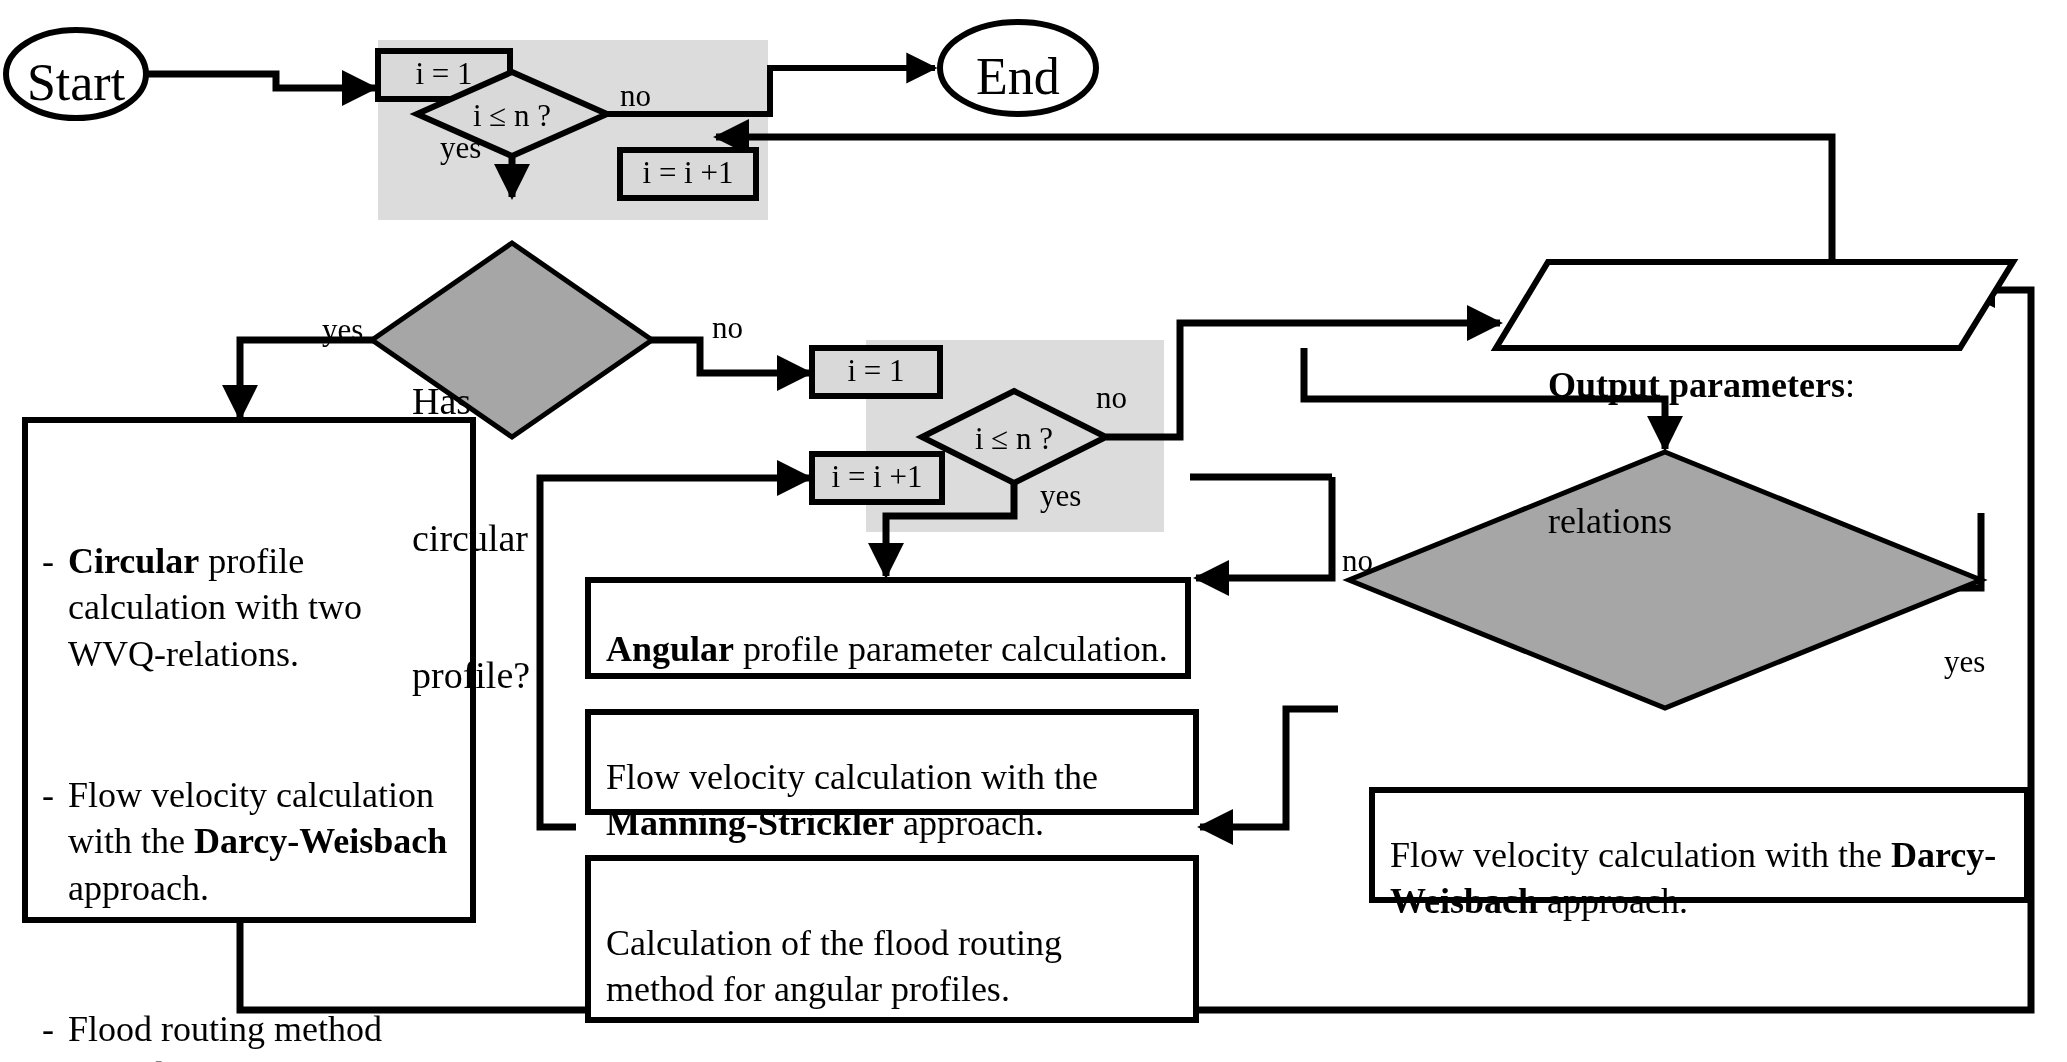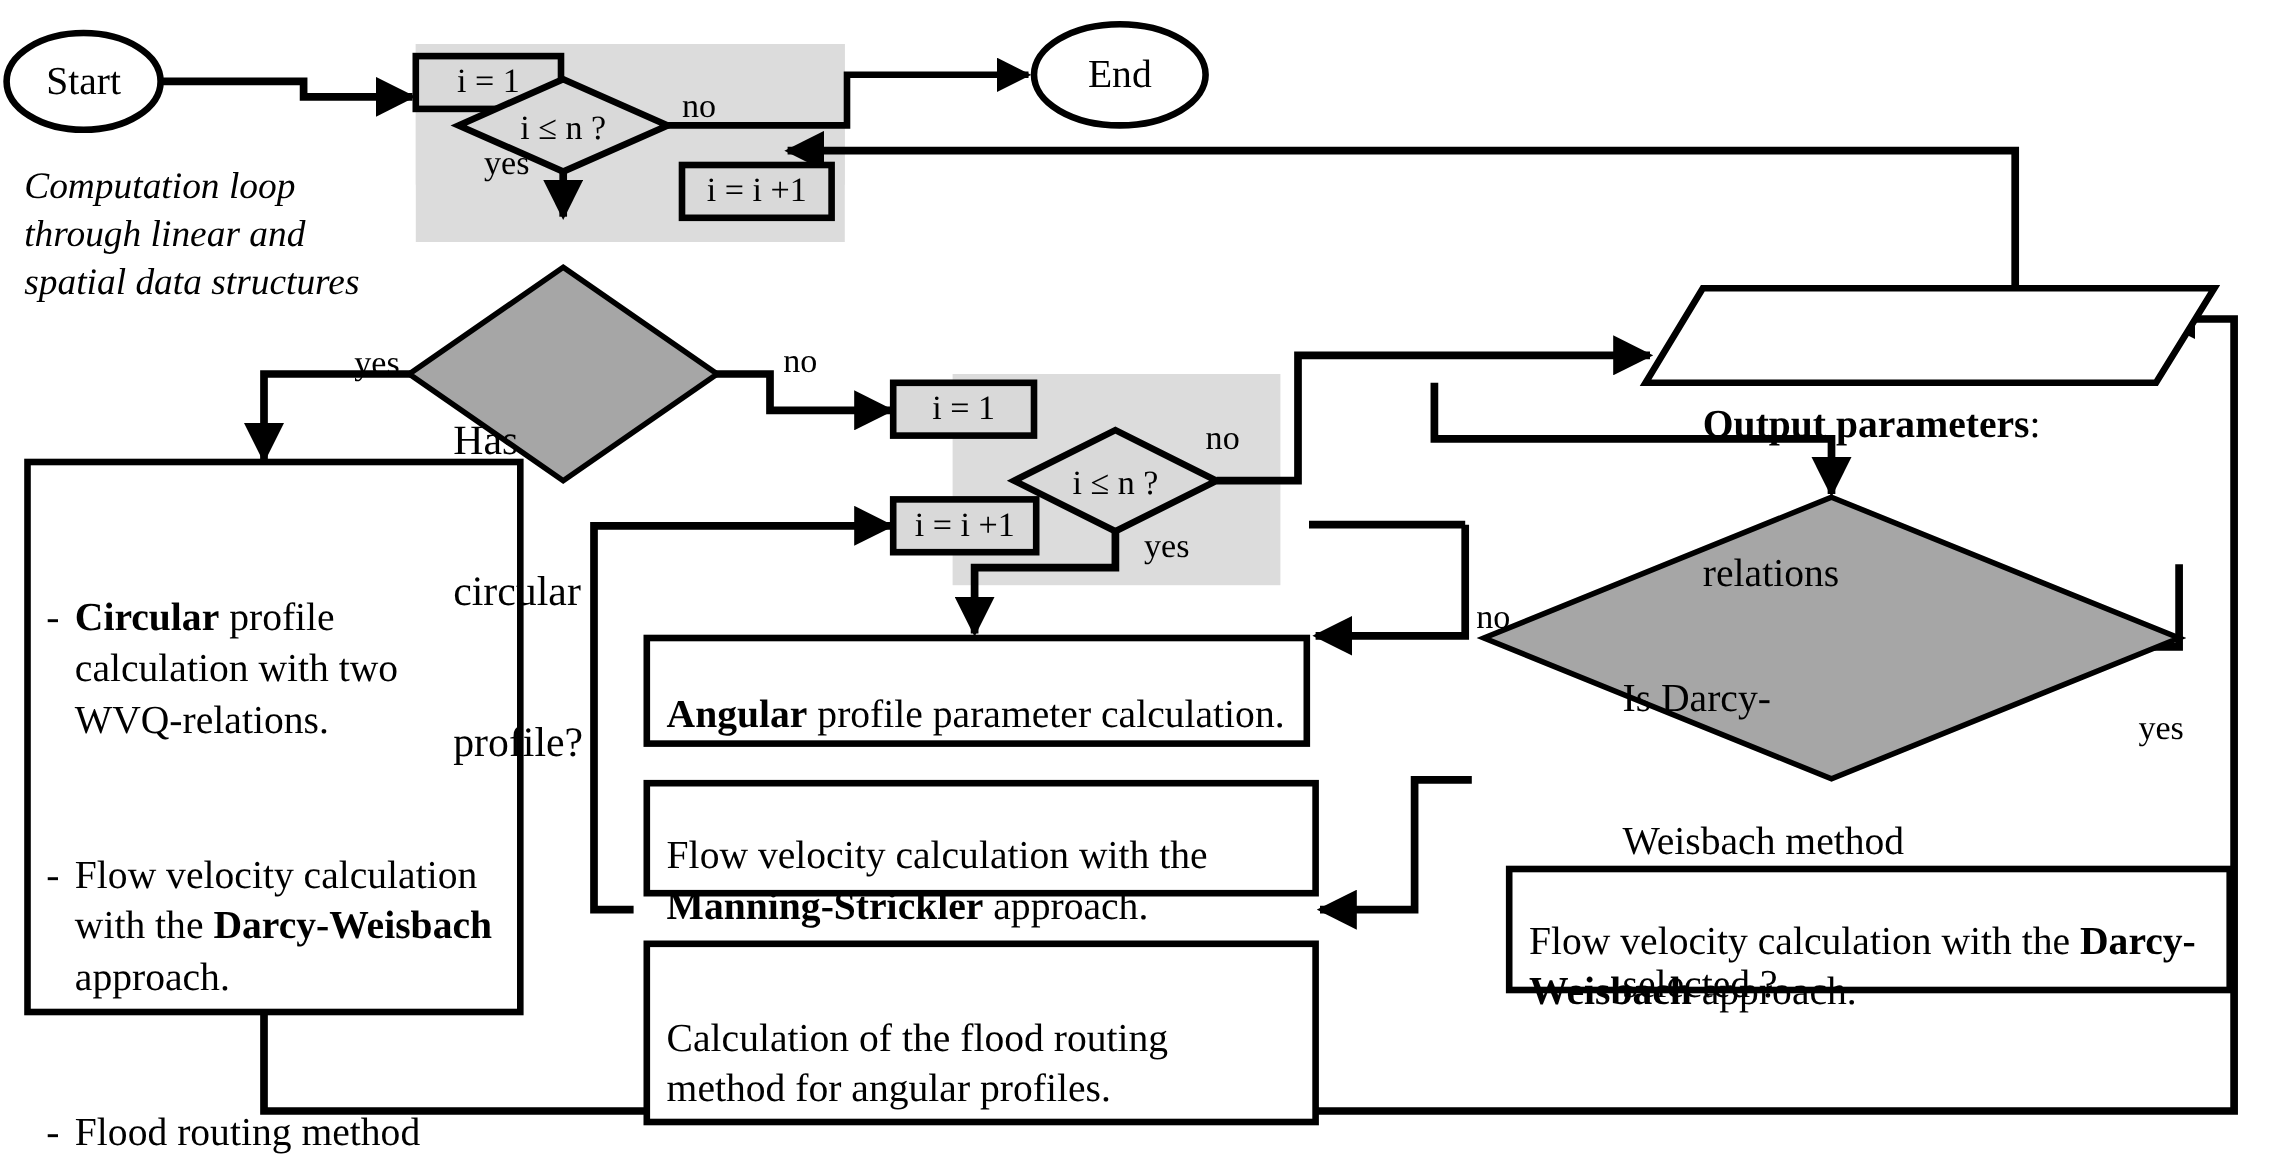--- a/index.html
+++ b/index.html
@@ -28,21 +28,21 @@
   .band { fill: #dcdcdc; stroke: none; }
   .conn { stroke: #000000; fill: none; stroke-linecap: butt; stroke-linejoin: miter; }
   .arrowhead { fill: #000000; stroke: none; }
 
   .lbl {
     position: absolute;
     color: #000000;
     line-height: 1.18;
     white-space: pre-wrap;
   }
-  .txt-start, .txt-end { font-size: 36px; text-align: center; }
+  .txt-start, .txt-end { font-size: 52px; text-align: center; }
   .txt-small-proc { font-size: 31px; text-align: center; }
   .txt-diamond-small { font-size: 31px; text-align: center; }
   .txt-yesno { font-size: 31px; }
   .txt-italic-note { font-size: 34px; font-style: italic; line-height: 1.28; }
   .txt-big-diamond { font-size: 38px; text-align: left; line-height: 1.2; }
   .txt-box { font-size: 36px; text-align: left; line-height: 1.28; margin-top: 32px; }
   .txt-box-bulleted { font-size: 36px; text-align: left; line-height: 1.30; }
   .txt-io { font-size: 36px; text-align: left; line-height: 1.26; }
   b { font-weight: bold; }
   .bullet-row { display: flex; gap: 14px; }
@@ -135,21 +135,20 @@
   <div class="lbl txt-small-proc" style="left:378px; top:56px; width:132px;">i = 1</div>
 
   <div class="lbl txt-diamond-small" style="left:442px; top:98px; width:140px;">i ≤ n ?</div>
 
   <div class="lbl txt-small-proc" style="left:620px; top:155px; width:136px;">i = i +1</div>
 
   <div class="lbl txt-yesno" style="left:620px; top:78px;">no</div>
 
   <div class="lbl txt-yesno" style="left:440px; top:130px;">yes</div>
 
-  <div class="lbl txt-italic-note" style="left:22px; top:148px; width:330px;">Computation loop through linear and spatial data structures</div>
 
   <div class="lbl txt-big-diamond" style="left:412px; top:288px; width:200px;">
     <div>Has</div>
     <div>circular</div>
     <div>profile?</div>
   </div>
 
   <div class="lbl txt-yesno" style="left:322px; top:312px;">yes</div>
 
   <div class="lbl txt-yesno" style="left:712px; top:310px;">no</div>
@@ -184,25 +183,20 @@
     <div><b>Output parameters</b><span>:</span></div>
     <div>relations</div>
   </div>
 
   <div class="lbl txt-box" style="left:606px; top:594px; width:574px;"><b>Angular</b><span> profile parameter calculation.</span></div>
 
   <div class="lbl txt-box" style="left:606px; top:722px; width:580px;"><span>Flow velocity calculation with the </span><b>Manning-Strickler</b><span> approach.</span></div>
 
   <div class="lbl txt-box" style="left:606px; top:888px; width:572px;"><span>Calculation of the flood routing method for angular profiles.</span></div>
 
-  <div class="lbl txt-big-diamond" style="left:1475px; top:527px; width:380px; font-size:36px;">
-    <div>Is Darcy-</div>
-    <div>Weisbach method</div>
-    <div>selected ?</div>
-  </div>
 
   <div class="lbl txt-yesno" style="left:1342px; top:543px;">no</div>
 
   <div class="lbl txt-yesno" style="left:1944px; top:644px;">yes</div>
 
   <div class="lbl txt-box" style="left:1390px; top:800px; width:626px;"><span>Flow velocity calculation with the </span><b>Darcy-Weisbach</b><span> approach.</span></div>
 
 </div>
 
 </body></html>

